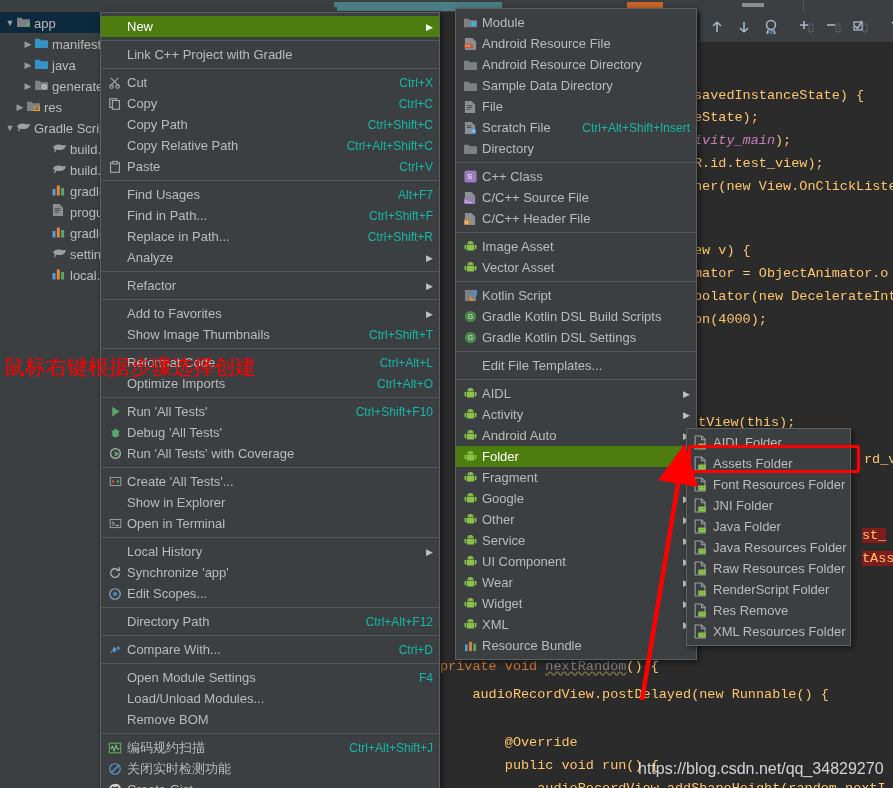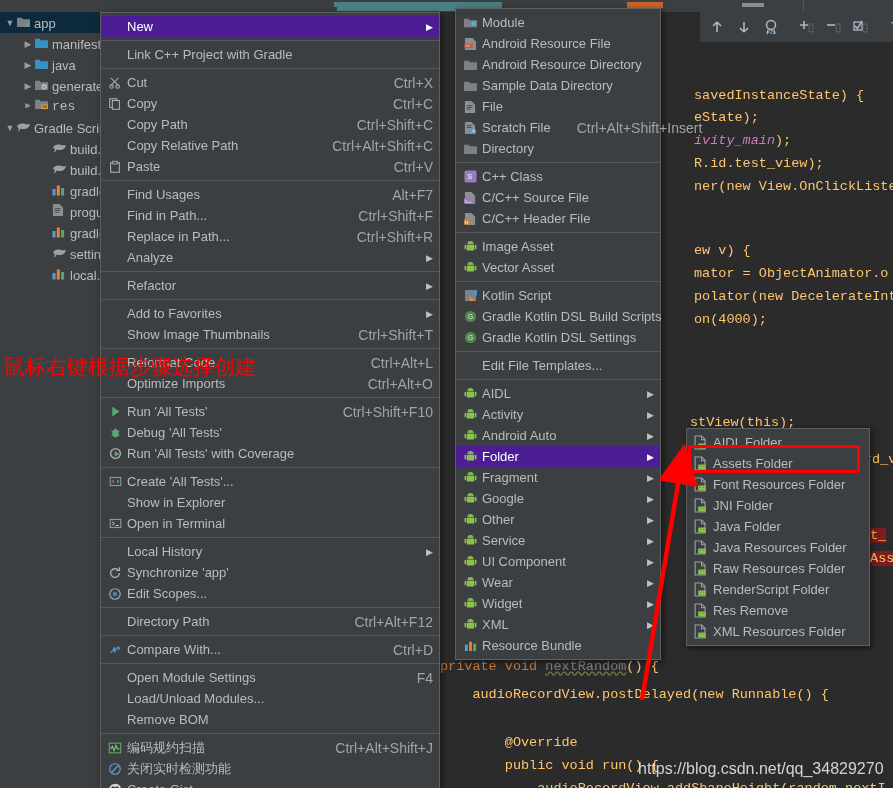--- a/index.html
+++ b/index.html
@@ -75,37 +75,37 @@
     background: #3c3f41;
     border: 1px solid #5e6060;
     box-shadow: 2px 2px 6px rgba(0,0,0,.55);
     padding: 3px 0;
     font-size: 13px;
   }
   .mi {
     position: relative; display: flex; align-items: center;
     height: 21px; padding: 0 6px 0 4px; color: #bbbbbb; white-space: nowrap;
   }
-  .mi.hl { background: #4c1d95; color: #ffffff; }
+  .mi.hl { background: #4d7c0f; color: #ffffff; }
   .mi .mico {
     width: 20px; min-width: 20px; height: 16px; display: inline-flex;
     align-items: center; justify-content: center; margin-right: 2px;
   }
   .mi .mlabel { flex: 0 0 auto; }
-  .mi .mkey { margin-left: auto; padding-left: 26px; color: #a3a3a3; font-size: 14px; }
+  .mi .mkey { margin-left: auto; padding-left: 26px; color: #14b8a6; font-size: 12px; }
   .mi .marrow {
     margin-left: auto; padding-left: 14px; color: #c0c0c0; font-size: 9px;
   }
   .mi.hl .marrow { color: #ffffff; }
   .msep { height: 1px; background: #55595c; margin: 3px 0; }
 
   
   #menu-main   { left: 100px; top: 12px; width: 340px; }
-  #menu-new    { left: 455px; top: 8px;  width: 206px; }
-  #menu-folder { left: 686px; top: 428px; width: 184px; }
+  #menu-new    { left: 455px; top: 8px;  width: 242px; }
+  #menu-folder { left: 686px; top: 428px; width: 165px; }
 
   
   .redbox {
     position: absolute; border: 3px solid #ff0000; border-radius: 3px;
     pointer-events: none;
   }
   .red-text {
     position: absolute; color: #ff0000; font-size: 21px;
     font-family: "DejaVu Sans", sans-serif; white-space: nowrap;
     letter-spacing: 0px; font-weight: 400; text-align: center;
@@ -142,21 +142,21 @@
               <path d="M1 2h5l1.2 1.5H15V12H1z" fill="#3592c4"></path>
             </svg></span><span class="tree-label">manifests</span></div>
         <div class="tree-row" style="padding-left: 22px;"><span class="tree-arrow">▶</span><span class="tree-icon"><svg width="15" height="12" viewBox="0 0 16 13">
               <path d="M1 2h5l1.2 1.5H15V12H1z" fill="#3592c4"></path>
             </svg></span><span class="tree-label">java</span></div>
         <div class="tree-row" style="padding-left: 22px;"><span class="tree-arrow">▶</span><span class="tree-icon"><svg width="15" height="12" viewBox="0 0 16 13">
               <path d="M1 2h5l1.2 1.5H15V12H1z" fill="#7d8185"></path>
               <circle cx="11" cy="8.5" r="3" fill="#b6bbbe"></circle>
               <circle cx="11" cy="8.5" r="1" fill="#7d8185"></circle>
             </svg></span><span class="tree-label">generatedJava</span></div>
-        <div class="tree-row" style="padding-left: 22px; font-family: Liberation Mono, monospace;"><span class="tree-arrow">▶</span><span class="tree-icon"><svg width="15" height="12" viewBox="0 0 16 13">
+        <div class="tree-row" style="padding-left: 14px;"><span class="tree-arrow">▶</span><span class="tree-icon"><svg width="15" height="12" viewBox="0 0 16 13">
               <path d="M1 2h5l1.2 1.5H15V12H1z" fill="#7d8185"></path>
               <rect x="8" y="7" width="7" height="5" fill="#e8a33a"></rect>
               <path d="M9 8.5h5M9 10h5" stroke="#3c3f41" stroke-width="0.8"></path>
             </svg></span><span class="tree-label">res</span></div>
         <div class="tree-row" style="padding-left: 4px;"><span class="tree-arrow">▼</span><span class="tree-icon"><svg width="15" height="12" viewBox="0 0 16 13">
               <path d="M1 6c1-3 5-4 8-3 2 .6 4 1 6 0-.5 3-2 5-5 5.6-2 .4-4 .2-5-.6L3 11H2l1-3z" fill="#9aa0a6"></path>
             </svg></span><span class="tree-label">Gradle Scripts</span></div>
         <div class="tree-row" style="padding-left: 40px;"><span class="tree-arrow"></span><span class="tree-icon"><svg width="15" height="12" viewBox="0 0 16 13">
               <path d="M1 6c1-3 5-4 8-3 2 .6 4 1 6 0-.5 3-2 5-5 5.6-2 .4-4 .2-5-.6L3 11H2l1-3z" fill="#9aa0a6"></path>
             </svg></span><span class="tree-label">build.gradle</span></div>

